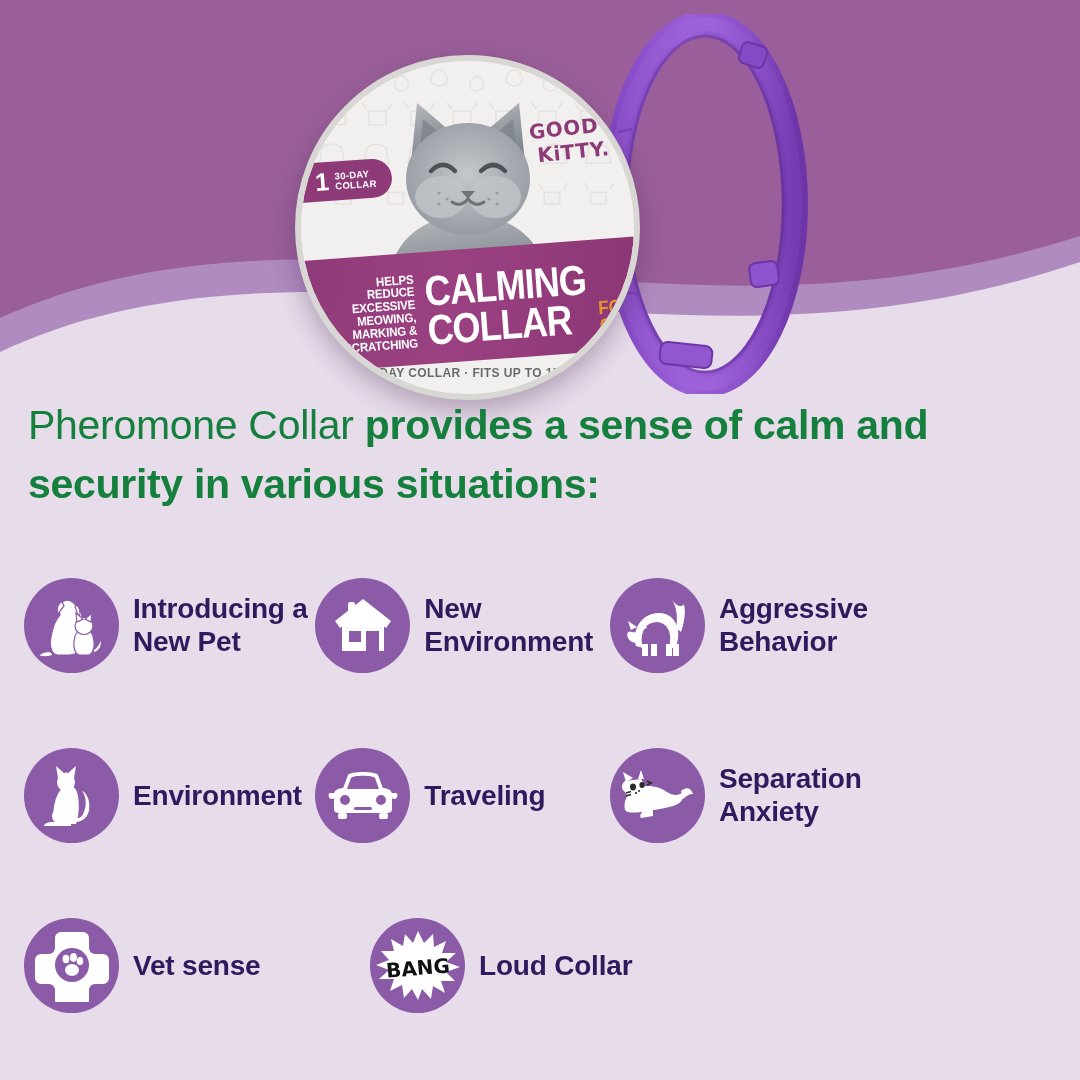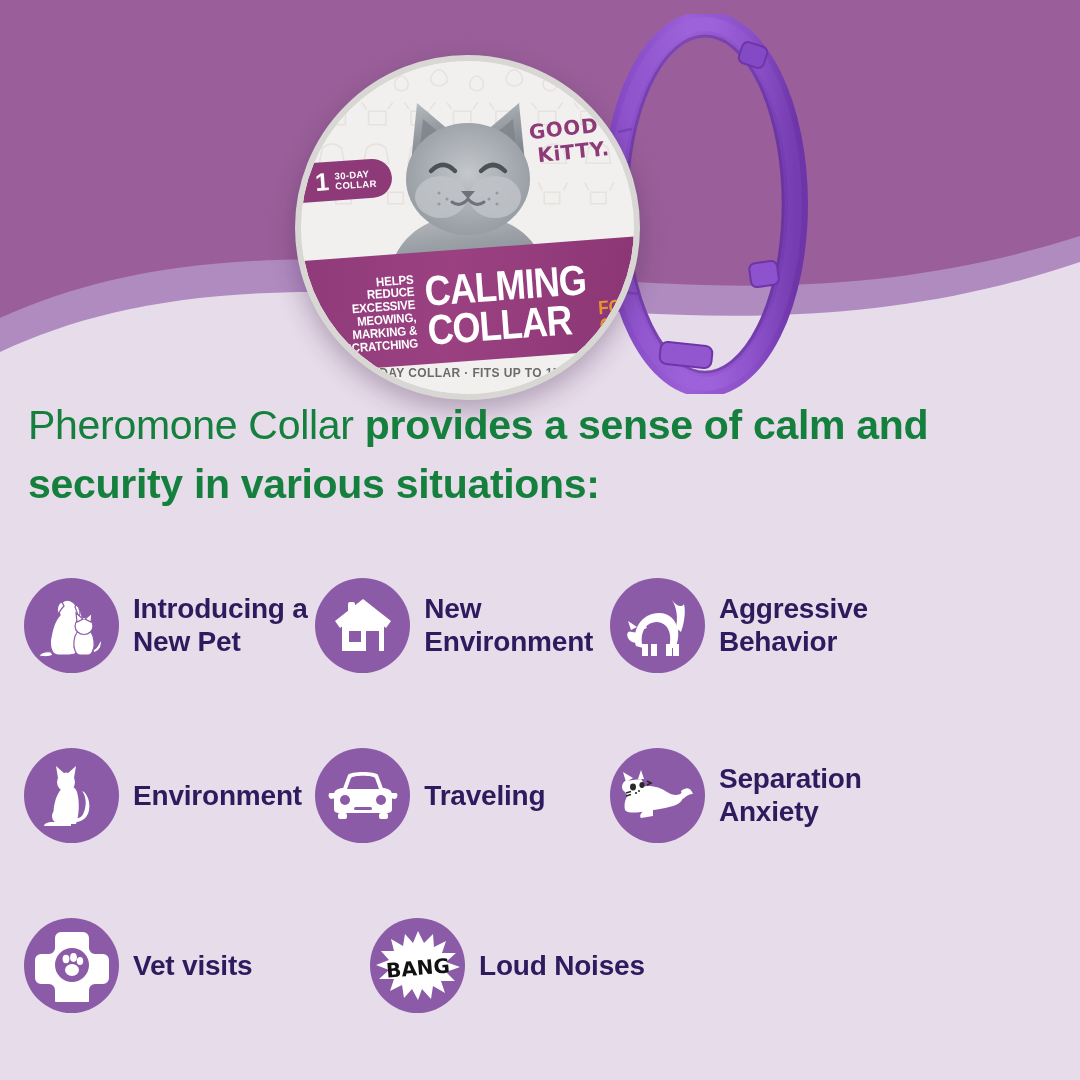--- a/index.html
+++ b/index.html
@@ -609,34 +609,34 @@
             <circle cx="37" cy="37" r="17" fill="#8B5BA8"></circle>
 
             <g fill="#FFFFFF">
               <ellipse cx="31" cy="31" rx="3.4" ry="4.2"></ellipse>
               <ellipse cx="38.5" cy="29.5" rx="3.4" ry="4.4"></ellipse>
               <ellipse cx="45" cy="33" rx="3.2" ry="4"></ellipse>
               <ellipse cx="37" cy="42" rx="7" ry="6"></ellipse>
             </g>
           </svg>
         </div>
-        <div class="cell-label">Vet visits</div>
+        <div class="cell-label">Vet sense</div>
       </div>
 
       <div class="cell c2">
         <div class="icon-circle">
           <svg width="84" height="72" viewBox="0 0 84 72">
 
             <polygon fill="#FFFFFF" points="
               42,2 48,14 57,5 58,18 70,12 66,24 80,24 70,33
               84,38 70,43 79,52 65,52 69,64 57,57 55,70 46,60
               42,71 36,60 28,69 26,56 14,62 18,50 3,50 13,41
               0,36 13,31 5,22 18,22 15,10 27,17 29,5 37,14"></polygon>
 
             <text x="42" y="46" text-anchor="middle" font-family="'DejaVu Sans', sans-serif" font-size="20" font-weight="bold" fill="#111111" transform="rotate(-5 42 40)">BANG</text>
           </svg>
         </div>
-        <div class="cell-label">Loud Noises</div>
+        <div class="cell-label">Loud Collar</div>
       </div>
 
     </div>
   </div>
 </div>
 
 </body></html>

